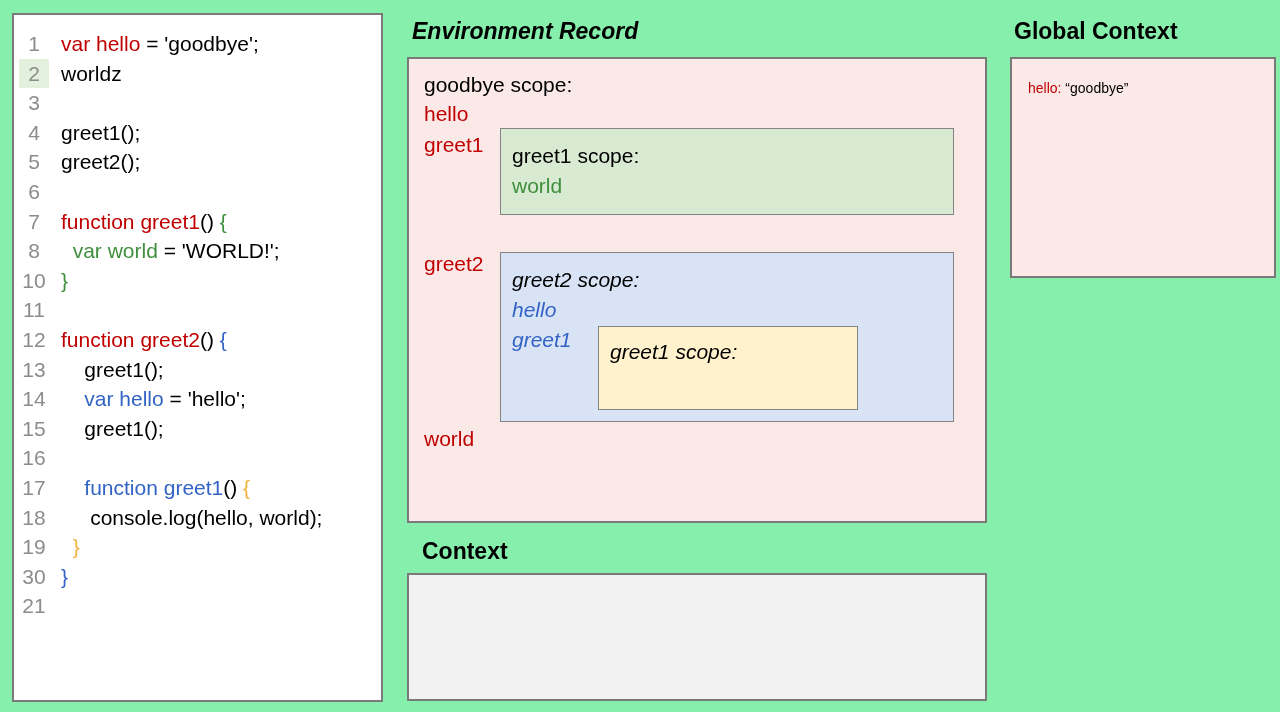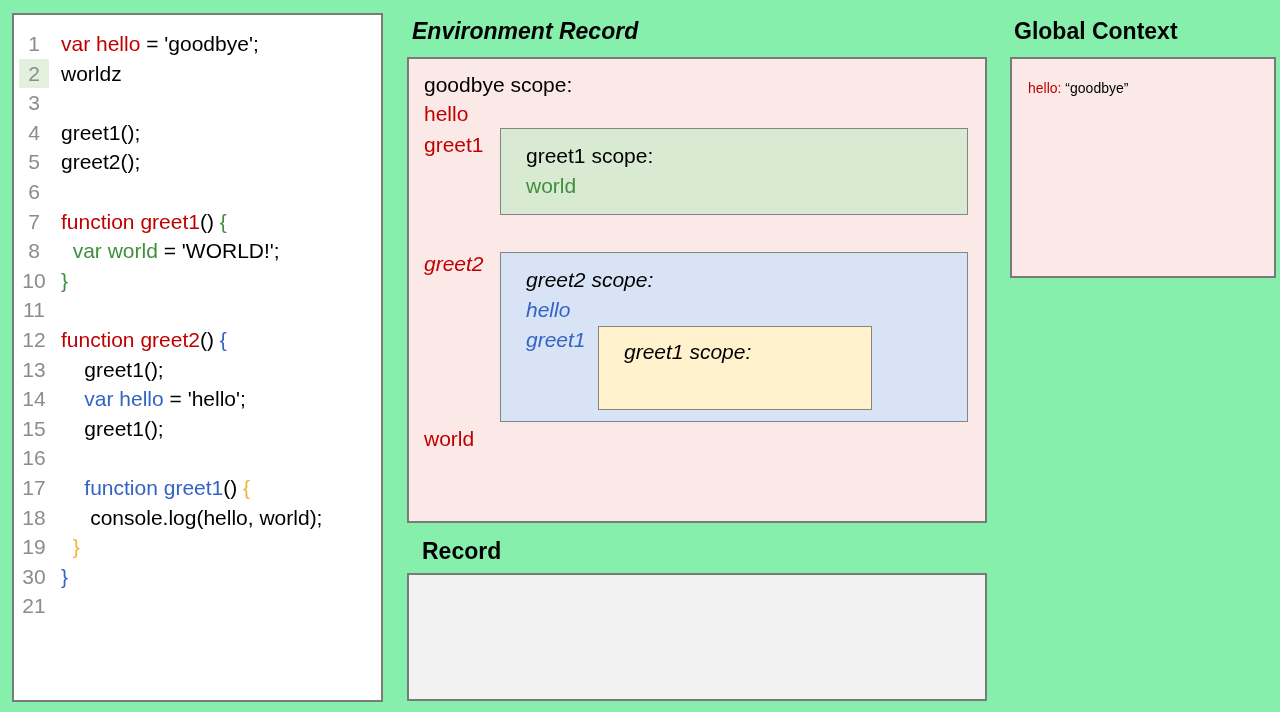--- a/index.html
+++ b/index.html
@@ -34,21 +34,21 @@
   .t-global{left:1014px;top:18px;}
   .t-console{left:422px;top:538px;}
 
   
   .env-box{
     position:absolute;left:407px;top:57px;width:576px;height:462px;
     background:var(--pink-fill);border:2px solid var(--box-border);
   }
   .lbl{position:absolute;font-size:21px;line-height:30px;white-space:nowrap;}
   .c-red{color:var(--red);} .c-blue{color:var(--blue);} .c-green{color:var(--green);}
-  .scope-box{position:absolute;font-size:21px;line-height:30px;padding-left:14px;}
+  .scope-box{position:absolute;font-size:21px;line-height:30px;}
   .scope-box .pad{padding:12px 0 0 11px;}
   .greet1-box{
     left:91px;top:69px;width:452px;height:85px;
     background:var(--green-fill);border:1.5px solid var(--inner-border);
   }
   .greet2-box{
     left:91px;top:193px;width:452px;height:168px;
     background:var(--blue-fill);border:1.5px solid var(--inner-border);font-style:italic;
   }
   .inner-greet1-box{
@@ -99,21 +99,21 @@
         <div class="code-line"><span class="line-num">30</span><span class="line-code"><span style="color: var(--blue);">}</span></span></div>
         <div class="code-line"><span class="line-num">21</span><span class="line-code"></span></div>
       </div>
   </section>
 
   <h2 class="sec-title t-env">Environment Record</h2>
   <div class="env-box">
     <div class="lbl" style="left:15px;top:11px;">goodbye scope:</div>
     <div class="lbl c-red" style="left:15px;top:40px;">hello</div>
     <div class="lbl c-red" style="left:15px;top:71px;">greet1</div>
-    <div class="lbl c-red" style="left:15px;top:190px;font-style:italic;">greet2</div>
+    <div class="lbl c-red" style="left:15px;top:190px;">greet2</div>
     <div class="lbl c-red" style="left:15px;top:365px;">world</div>
 
     <div class="scope-box greet1-box">
       <div class="pad">
         <div>greet1 scope:</div>
         <div class="c-green">world</div>
       </div>
     </div>
 
     <div class="scope-box greet2-box">
@@ -131,16 +131,16 @@
   </div>
 
   <h2 class="sec-title t-global">Global Context</h2>
   <div class="global-box">
     <div class="pad">
       <span class="c-red">hello:</span>
       <span>“goodbye”</span>
     </div>
   </div>
 
-  <h2 class="sec-title t-console">Record</h2>
+  <h2 class="sec-title t-console">Context</h2>
   <div class="console-box"></div>
 
 </div>
 
 </body></html>

